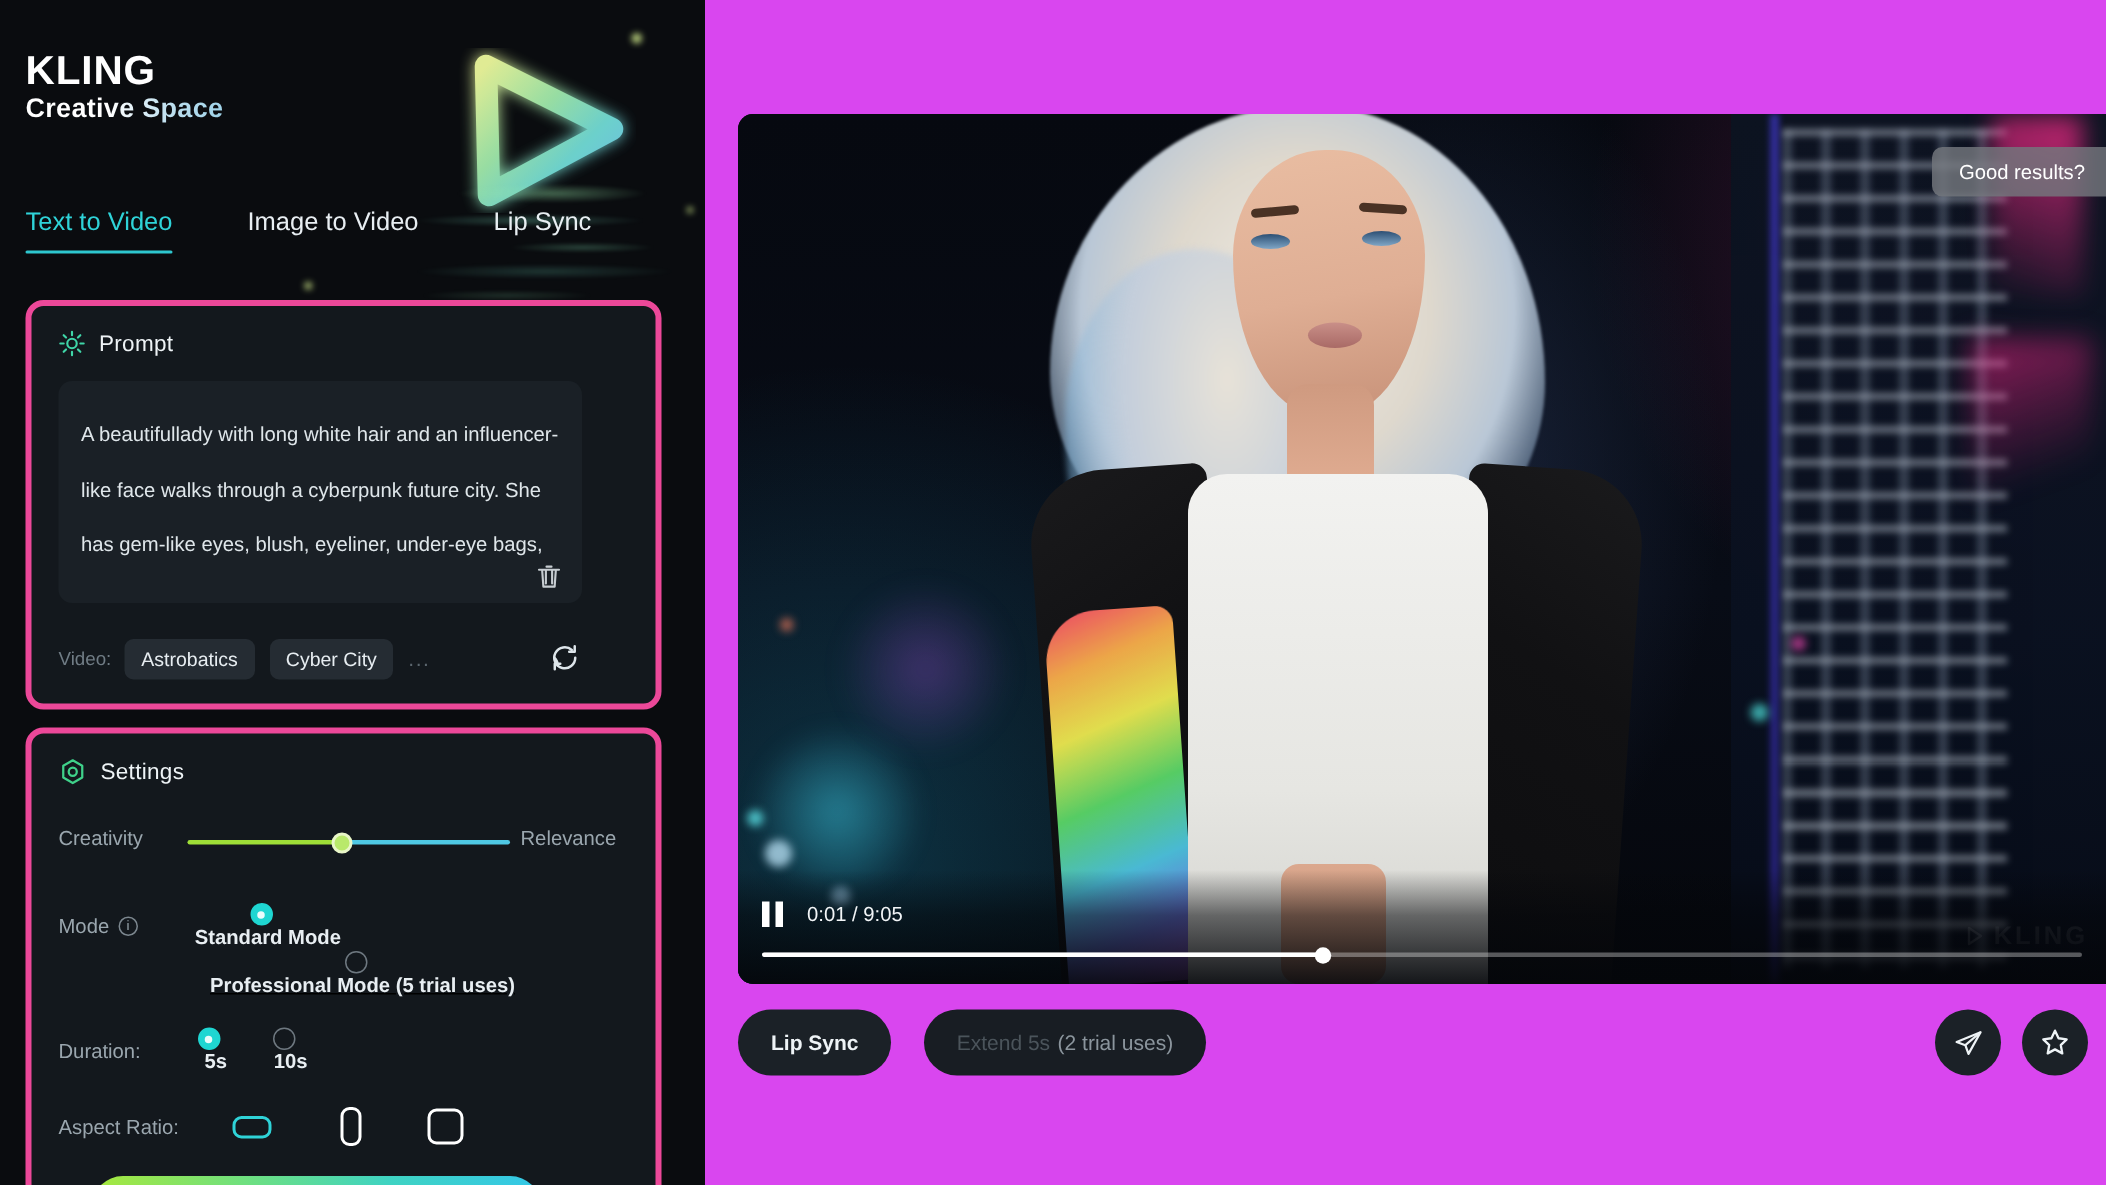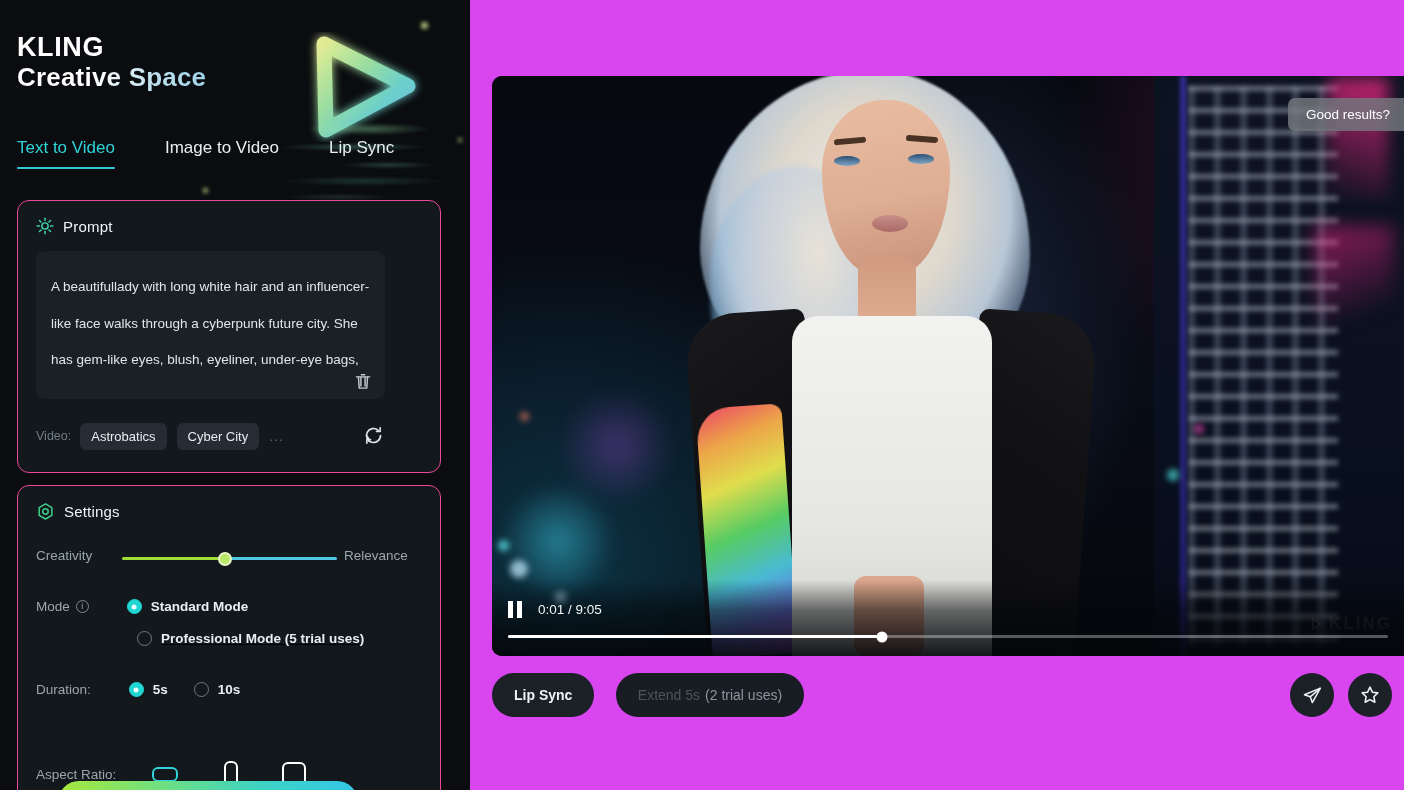--- a/index.html
+++ b/index.html
@@ -41,21 +41,21 @@
   }
 
   .brand {
     position: absolute; left: 17px; top: 33px; z-index: 4;
   }
   .brand .l1 {
     font-size: 27px; font-weight: 700; color: #ffffff; letter-spacing: .6px;
     line-height: 1.08;
   }
   .brand .l2 {
-    font-size: 26px; font-weight: 700; line-height: 1.18;
+    font-size: 18px; font-weight: 700; line-height: 1.18;
     background: linear-gradient(90deg,#ffffff 0%,#ffffff 42%,#bfe0ef 72%,#9fd3e8 100%);
     -webkit-background-clip: text; background-clip: text; color: transparent;
     letter-spacing: .2px;
   }
 
   .tabs {
     position: absolute; left: 17px; top: 138px; display: flex; gap: 16px; z-index: 4;
   }
   .tab {
     font-size: 17px; color: #e8eef2; padding: 0 0 11px 0; margin-right: 34px;
@@ -63,21 +63,21 @@
     border: none; font-family: inherit;
   }
   .tab.active { color: #2fd3d8; }
   .tab.active::after {
     content: ""; position: absolute; left: 0; right: 0; bottom: 0; height: 2.5px;
     background: #2ec7cf; border-radius: 2px;
   }
 
   .card {
     position: absolute; left: 17px; width: 424px;
-    background: #13181d; border: 1px solid #ec4899; border-radius: 12px;
+    background: #13181d; border: 4px solid #ec4899; border-radius: 12px;
   }
   .card-prompt { top: 200px; height: 273px; }
   .card-settings { top: 485px; height: 330px; }
 
   .card-head {
     display: flex; align-items: center; gap: 9px;
     padding: 16px 0 0 18px;
   }
   .card-head .ttl { font-size: 15px; color: #eef3f6; letter-spacing: .2px; }
 
@@ -122,29 +122,29 @@
   .slider-knob {
     position: absolute; left: 48%; top: 50%; width: 14px; height: 14px;
     transform: translate(-50%,-50%); border-radius: 50%;
     background: #b9e96b; border: 2.5px solid #e9f6c8; cursor: grab;
   }
   .row-creativity .right-lab { position: absolute; left: 308px; top: 0; font-size: 13.5px; color: #9aa6ae; }
 
   .row-mode { top: 113px; }
   .row-mode2 { top: 145px; text-decoration: underline; }
   .row-duration { top: 196px; }
-  .row-aspect { top: 249px; margin-top: 26px; }
+  .row-aspect { top: 249px; }
 
   .info-i {
     display: inline-block; width: 13px; height: 13px; border-radius: 50%;
     border: 1px solid #7c878f; color: #9aa6ae; font-size: 9px; line-height: 11px;
     text-align: center; margin-left: 6px; cursor: pointer; vertical-align: 1px;
   }
 
-  .radio-opt { display: flex; align-items: center; cursor: pointer; }
+  .radio-opt { display: flex; align-items: center; cursor: pointer; flex-direction: column; }
   .radio {
     width: 15px; height: 15px; border-radius: 50%; border: 1.6px solid #6e7880;
     margin-right: 9px; position: relative; flex: none;
   }
   .radio.on { border-color: #1fd6d2; background: #1fd6d2; }
   .radio.on::after {
     content: ""; position: absolute; left: 50%; top: 50%; width: 5px; height: 5px;
     transform: translate(-50%,-50%); border-radius: 50%; background: #eafcfc;
   }
   .radio-lab { font-size: 13.5px; color: #e8eef2; font-weight: 600; white-space: nowrap; }

